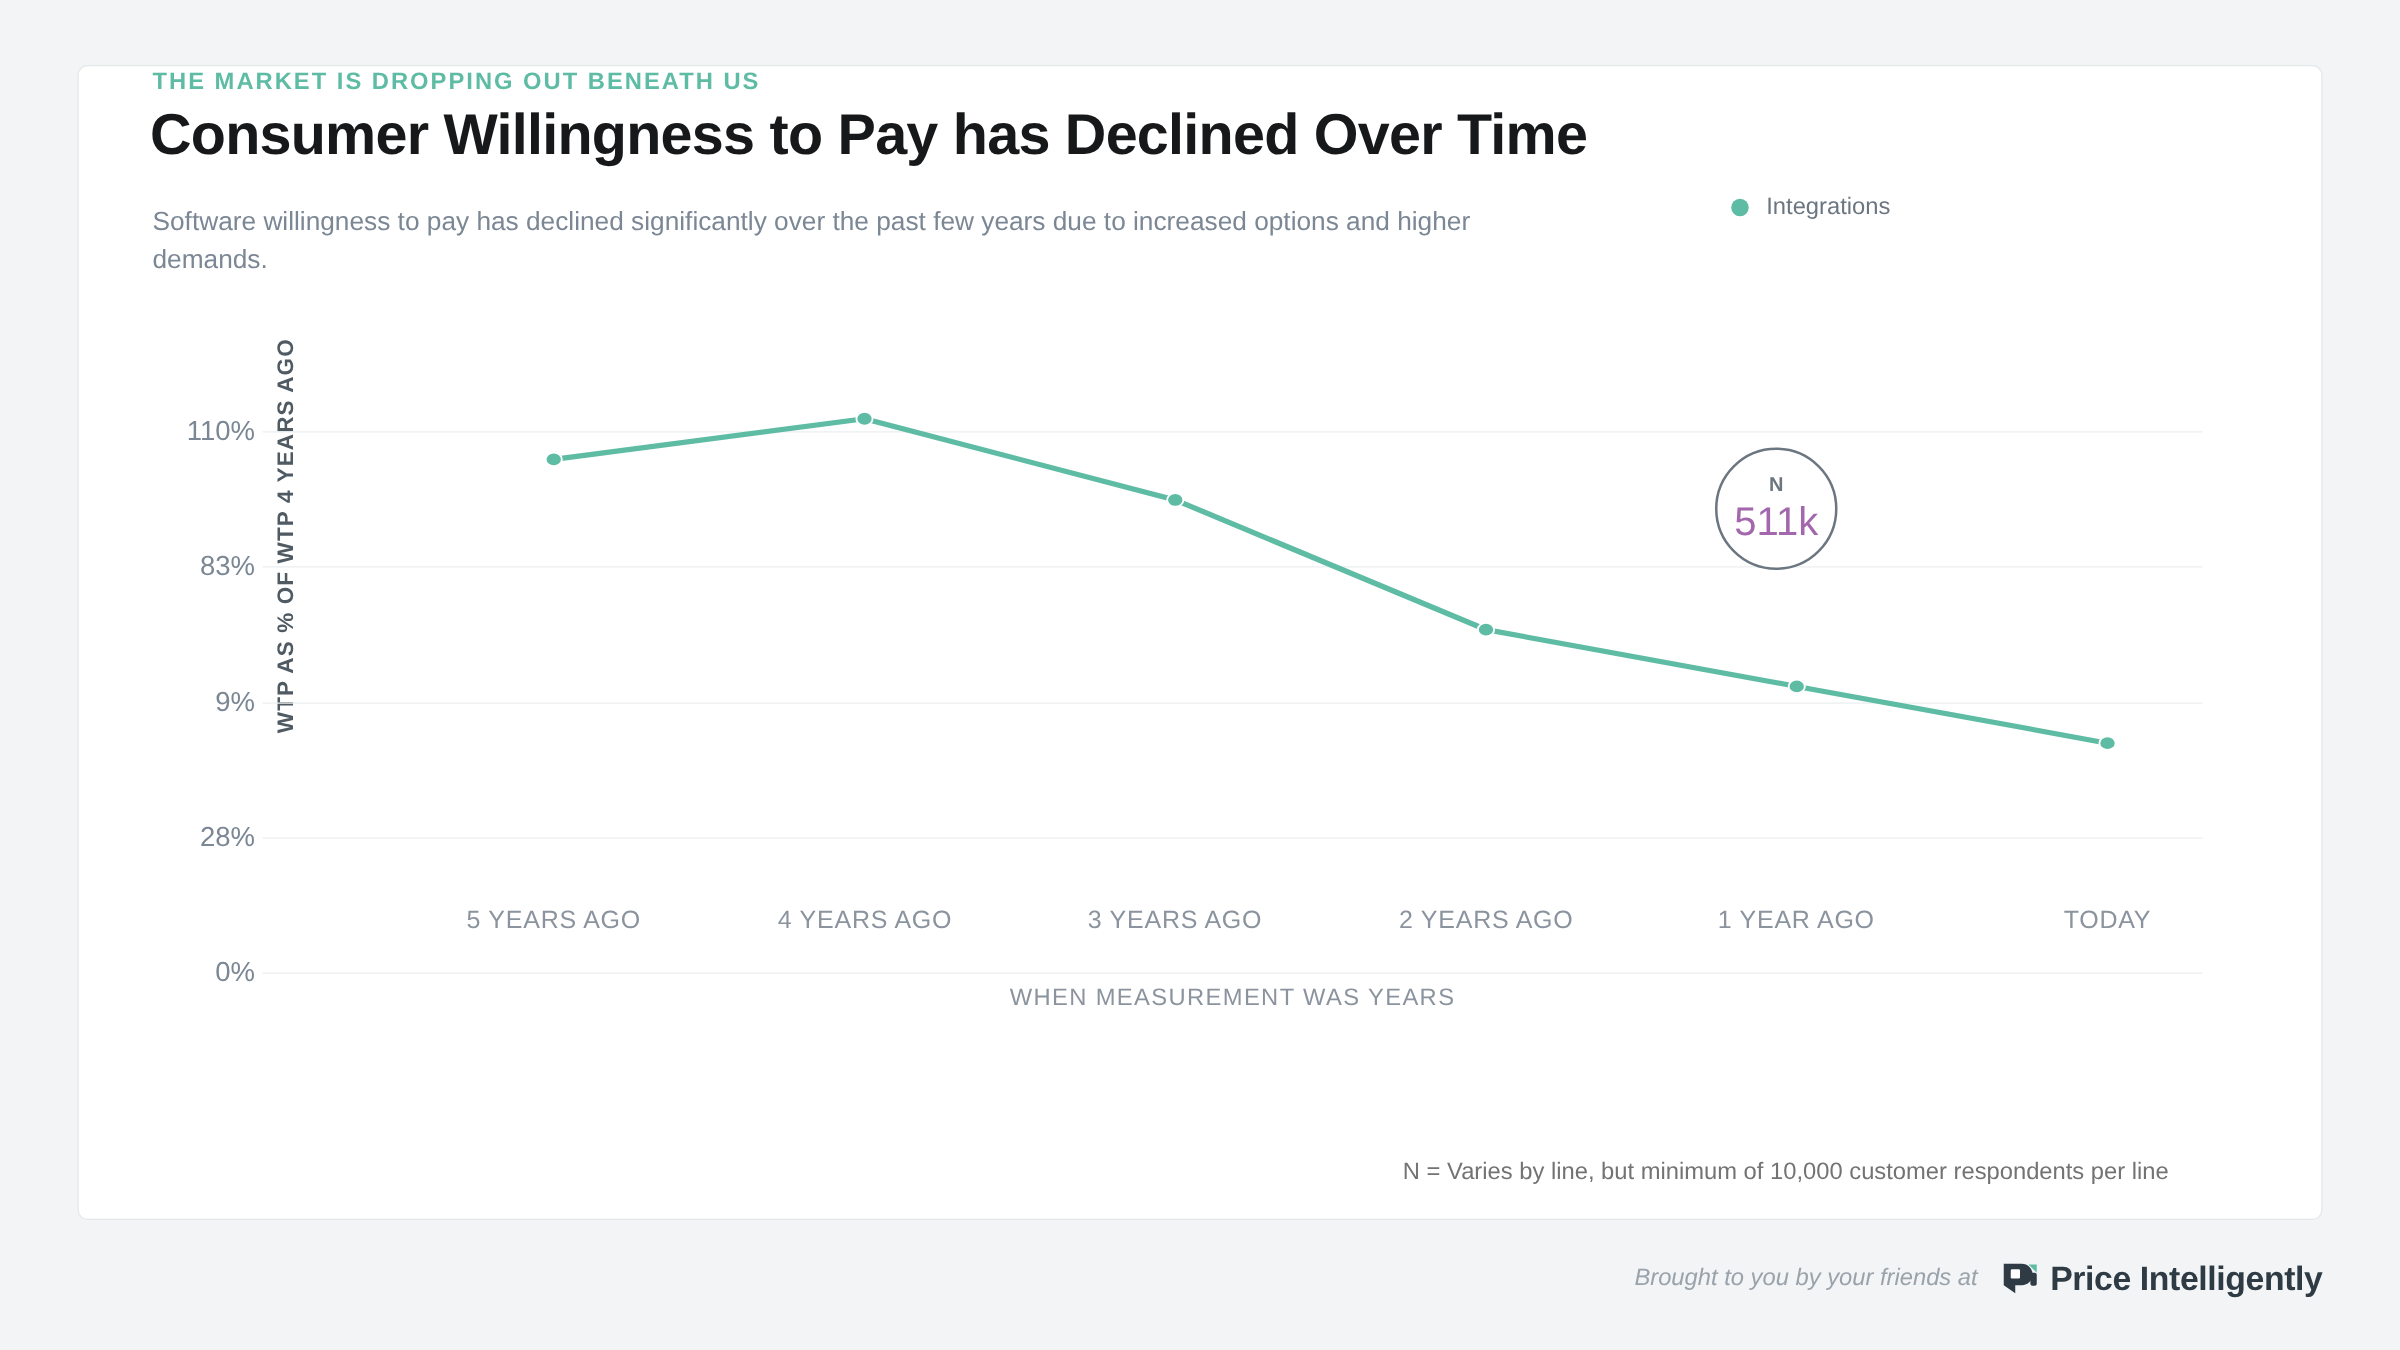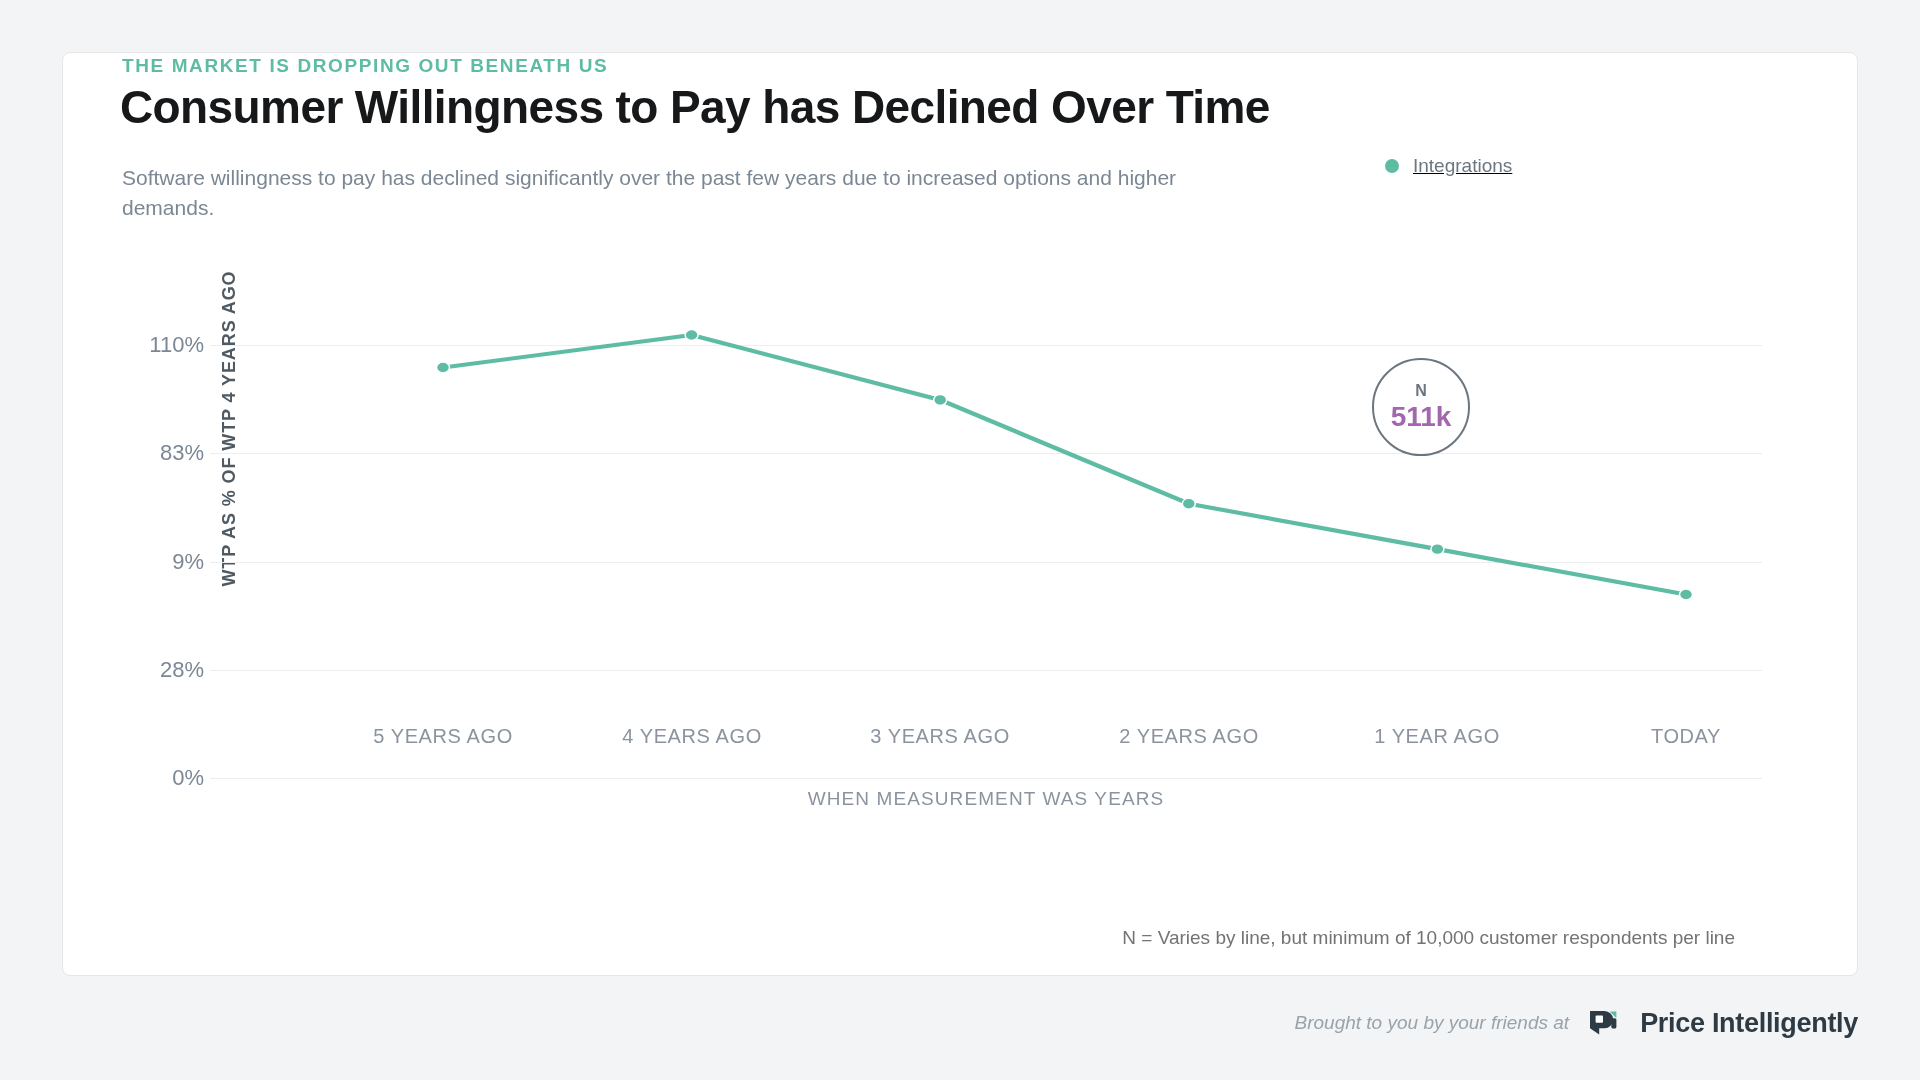--- a/index.html
+++ b/index.html
@@ -65,21 +65,20 @@
   }
 
   
   .legend {
     position: absolute;
     left: 1385px;
     top: 155px;
     display: flex;
     align-items: center;
     gap: 14px;
-    text-decoration: underline;
   }
   .legend-swatch {
     width: 14px;
     height: 14px;
     border-radius: 50%;
     background: #5fbca4;
     display: block;
   }
   .legend-label {
     font-size: 19px;
@@ -177,22 +176,22 @@
     background: #ffffff;
   }
   .n-bubble-label {
     font-size: 16px;
     font-weight: bold;
     color: #6c7680;
     line-height: 1;
     margin-bottom: 4px;
   }
   .n-bubble-value {
-    font-size: 28px;
-    font-weight: bold;
+    font-size: 32px;
+    font-weight: normal;
     color: #a267ac;
     line-height: 1;
   }
 
   
   .footnote {
     position: absolute;
     left: 0;
     top: 927px;
     width: 1735px;
@@ -223,21 +222,21 @@
   }
   .brought-text {
     font-size: 19px;
     color: #9aa3ab;
     white-space: nowrap;
     font-style: italic;
   }
   .brand-lockup {
     display: flex;
     align-items: center;
-    gap: 19px;
+    gap: 6px;
   }
   .brand-name {
     font-size: 27px;
     font-weight: bold;
     color: #2f3b44;
     letter-spacing: -0.3px;
     white-space: nowrap;
   }
 </style>
 </head>

